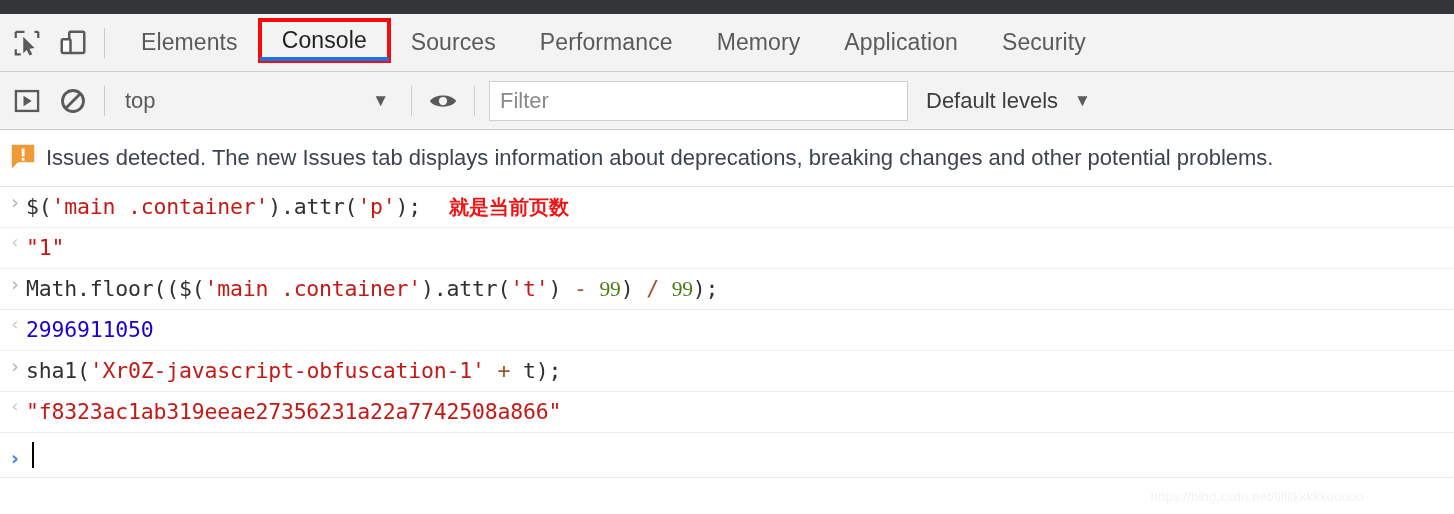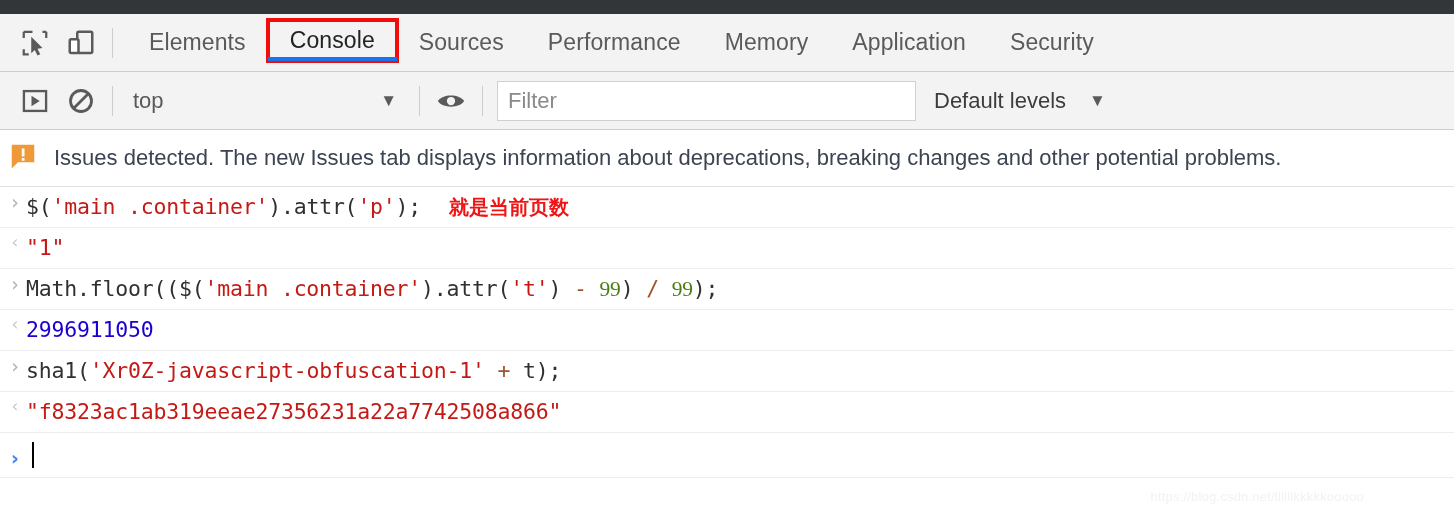--- a/index.html
+++ b/index.html
@@ -21,21 +21,21 @@
   }
 
   
   .tabbar {
     position: relative;
     height: 58px;
     background: #f3f3f3;
     border-bottom: 1px solid #cdcdcd;
     display: flex;
     align-items: center;
-    padding-left: 12px;
+    padding-left: 4px;
     box-sizing: border-box;
   }
   .tool-icon {
     width: 46px; height: 46px;
     display: flex; align-items: center; justify-content: center;
     flex: 0 0 auto;
   }
   .tool-icon svg { display: block; }
   .vsep {
     width: 1px; height: 30px;
@@ -78,21 +78,21 @@
     padding: 7px 22px;
   }
 
   
   .console-toolbar {
     height: 58px;
     background: #f3f3f3;
     border-bottom: 1px solid #cdcdcd;
     display: flex;
     align-items: center;
-    padding-left: 12px;
+    padding-left: 4px;
     box-sizing: border-box;
   }
   .ctx-select {
     display: flex;
     align-items: center;
     justify-content: space-between;
     width: 290px;
     font-size: 22px;
     color: #5a5a5a;
     padding: 0 14px 0 12px;
@@ -116,38 +116,38 @@
     outline: none;
     margin-left: 6px;
   }
   .filter-input::placeholder { color: #8a8a8a; opacity: 1; }
   .levels {
     font-size: 22px;
     color: #3c3c3c;
     margin-left: 18px;
     display: flex;
     align-items: center;
-    gap: 23px;
+    gap: 16px;
     white-space: nowrap;
   }
 
   
   .issues-bar {
     height: 57px;
     display: flex;
     align-items: center;
     border-bottom: 1px solid #e0e0e0;
     padding-left: 8px;
     box-sizing: border-box;
     background: #fff;
   }
   .issues-text {
     font-size: 22px;
     color: #3b4450;
-    margin-left: 16px;
+    margin-left: 8px;
   }
 
   
   .console-body {
     font-family: "DejaVu Sans Mono", monospace;
   }
   .row {
     display: flex;
     align-items: flex-start;
     border-bottom: 1px solid #ededed;

